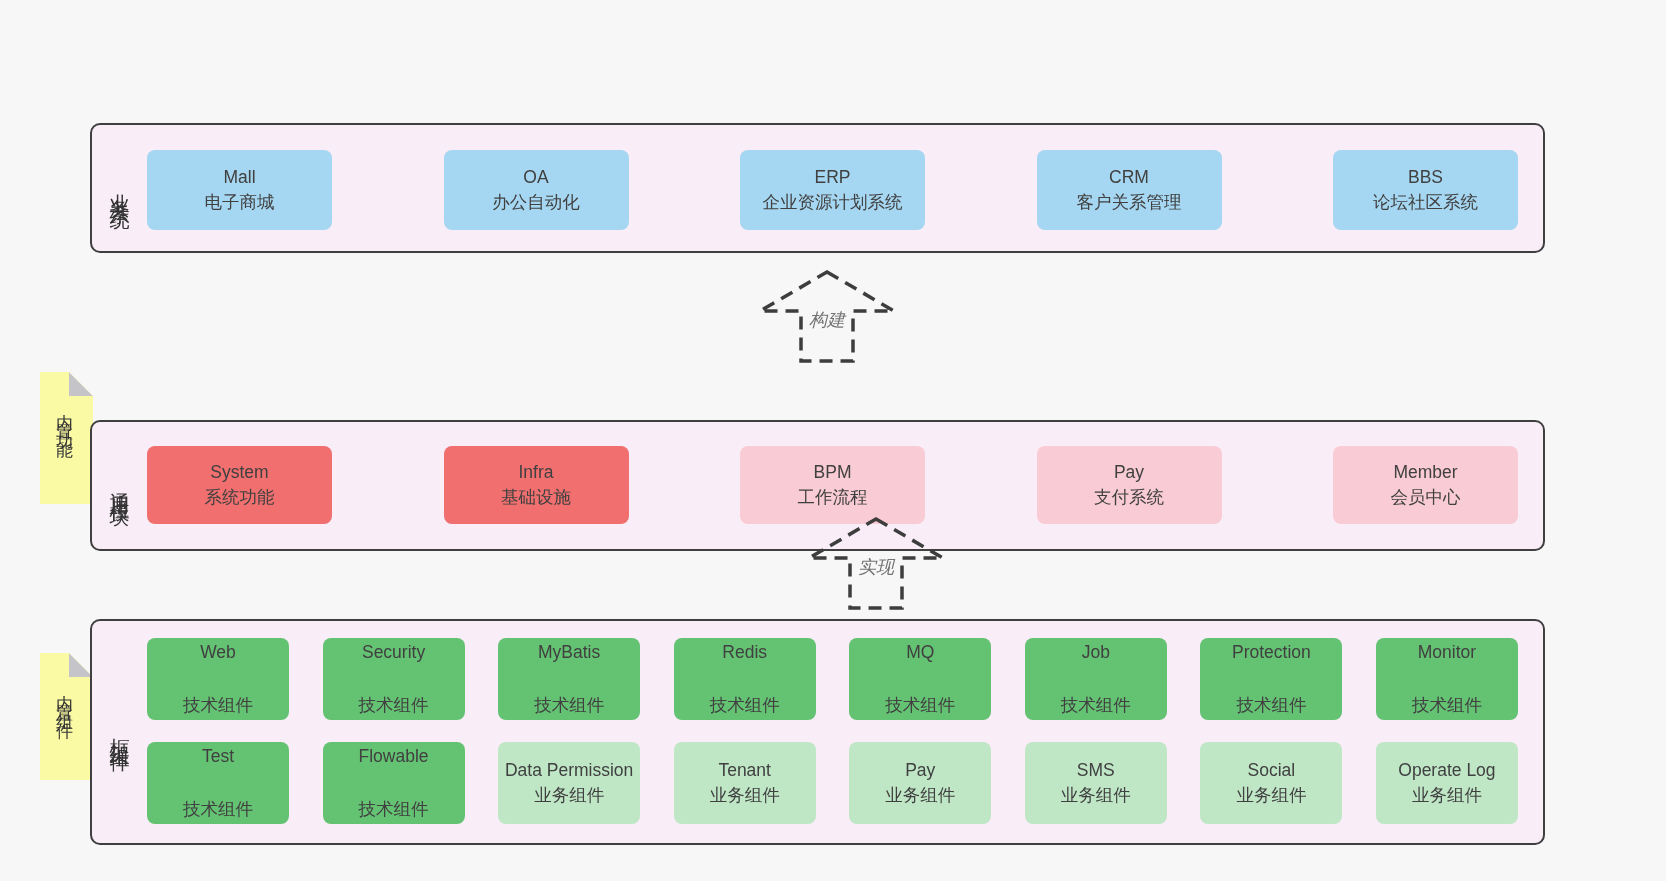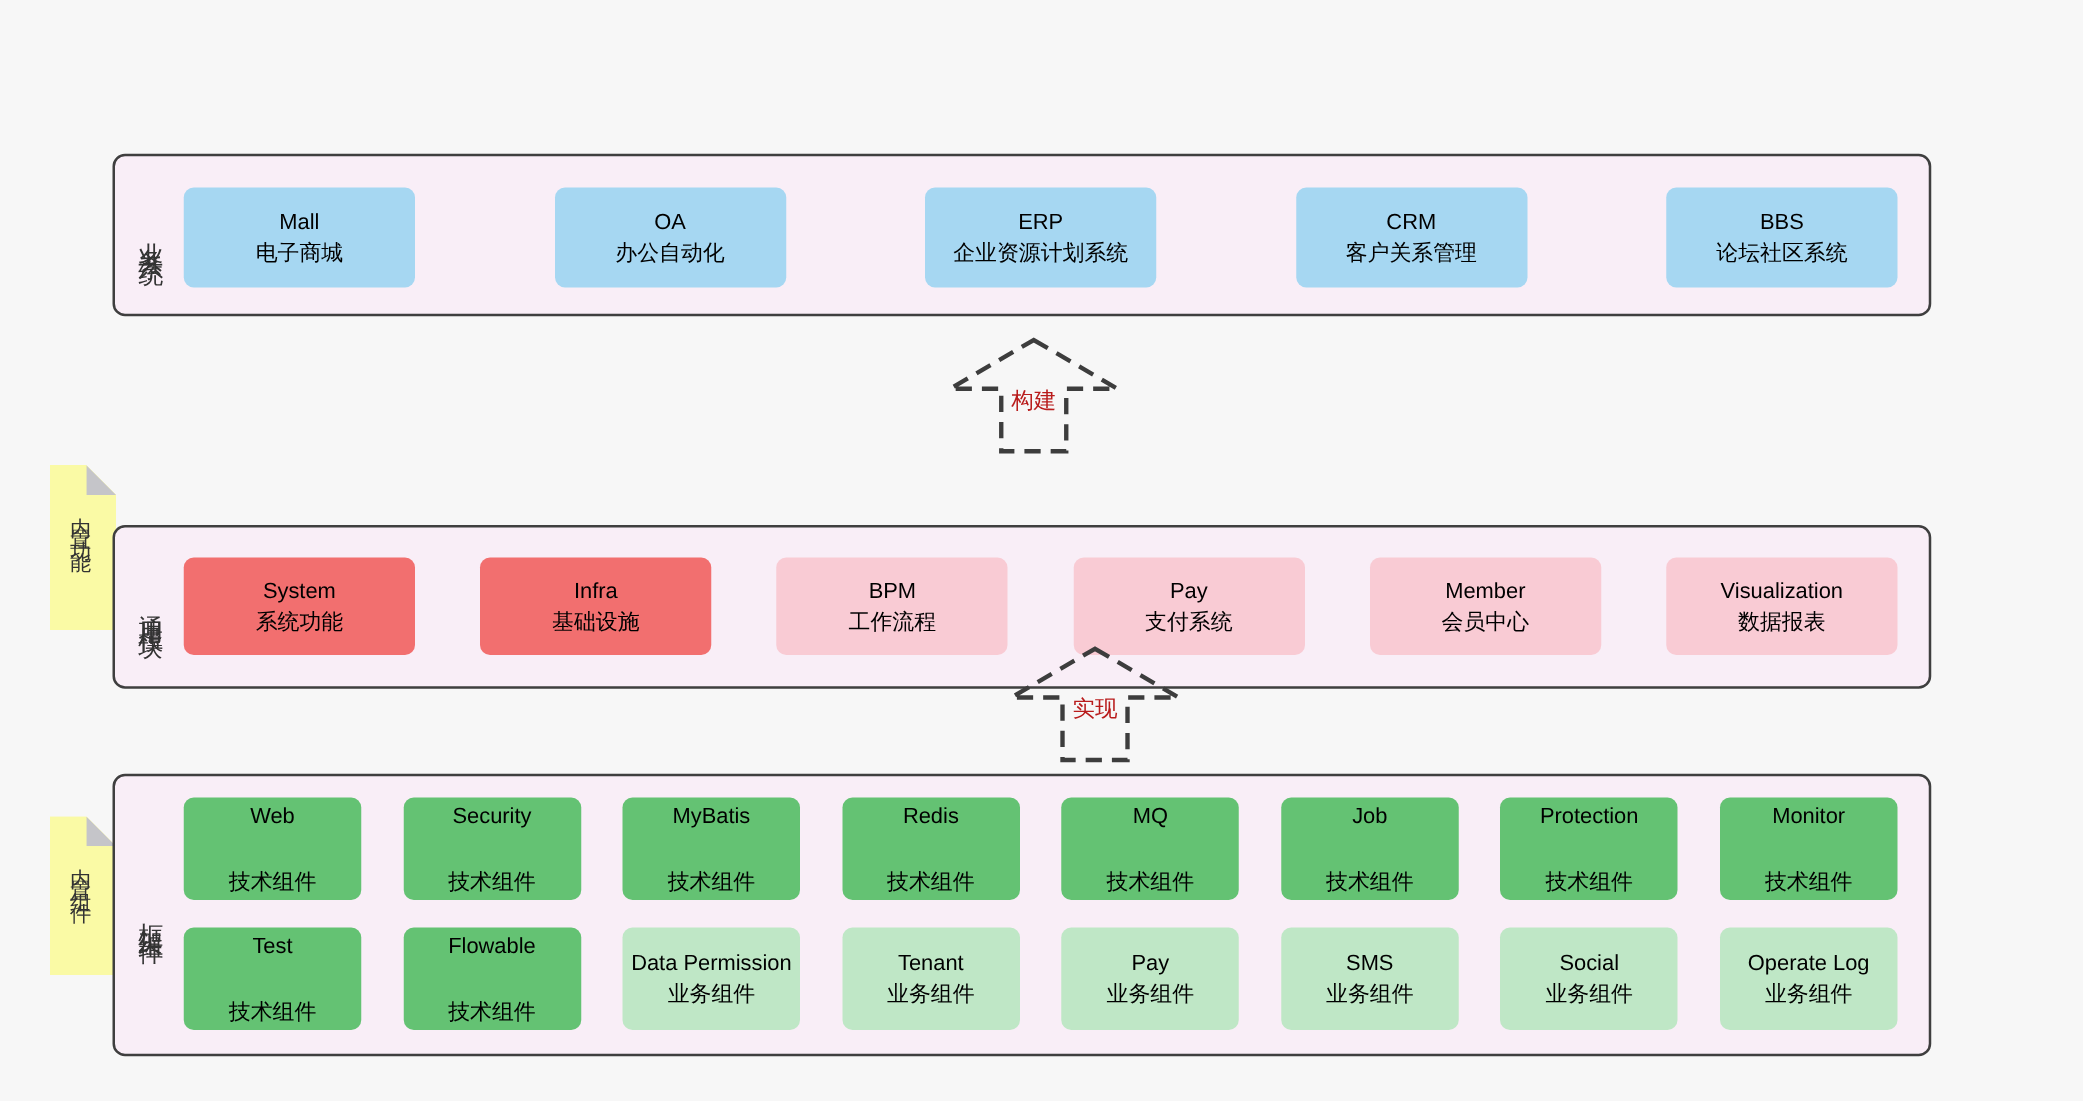--- a/index.html
+++ b/index.html
@@ -28,40 +28,40 @@
     display:flex; justify-content:space-between;
   }
   #panel-business  .boxes { top:25px; }
   #panel-modules   .boxes { top:24px; }
   #panel-components .row1 { top:17px; }
   #panel-components .row2 { top:121px; }
 
   .box {
     border-radius:8px; box-sizing:border-box; padding:20px 6px;
     display:flex; flex-direction:column; justify-content:center; align-items:center;
-    text-align:center; font-size:17.5px; line-height:1.42; color:#000000;
+    text-align:center; font-size:17.5px; line-height:1.42; color:#404040;
   }
   .w6 { width:185px; height:80px; }
   #panel-modules .w6 { height:78px; }
   .w8 { width:142px; height:82px; }
 
   .blue   { background:#a6d7f2; }
   .red    { background:#f26f6f; }
   .pink   { background:#f9cbd4; }
   .green  { background:#64c273;gap:28px; }
   .lgreen { background:#bfe7c6; }
 
   
   .arrow { position:absolute; width:140px; height:96px; z-index:2; }
   #arrow-build     { left:757px; top:269px; }
   #arrow-implement { left:806px; top:516px; }
   .arrow svg { display:block; width:140px; height:96px; }
   .arrow-label {
     position:absolute; top:36px; left:50%; transform:translateX(-50%);
-    background:#f7f7f7; padding:3px 4px; font-size:18px; color:#b91c1c; white-space:nowrap;
+    background:#f7f7f7; padding:3px 4px; font-size:18px; color:#737373; white-space:nowrap;font-style:italic;
   }
 
   
   .sticky {
     position:absolute; left:40px; width:53px; background:#fafaa5; z-index:0;
     clip-path:polygon(0 0, calc(100% - 24px) 0, 100% 24px, 100% 100%, 0 100%);
   }
   #sticky-features   { top:372px; height:132px; }
   #sticky-components { top:653px; height:127px; }
   .fold {
@@ -137,24 +137,20 @@
         <div>工作流程</div>
       </div>
       <div class="box pink w6">
         <div>Pay</div>
         <div>支付系统</div>
       </div>
       <div class="box pink w6">
         <div>Member</div>
         <div>会员中心</div>
       </div>
-      <div class="box pink w6">
-        <div>Visualization</div>
-        <div>数据报表</div>
-      </div>
     </div>
   </section>
 
   <div class="arrow" id="arrow-implement">
     <svg viewBox="0 0 140 96">
       <polygon points="70,3 137,42 96,42 96,92 44,92 44,42 3,42" fill="none" stroke="#3d3d3d" stroke-width="3.5" stroke-dasharray="13 8"></polygon>
     </svg>
     <div class="arrow-label">实现</div>
   </div>
 

